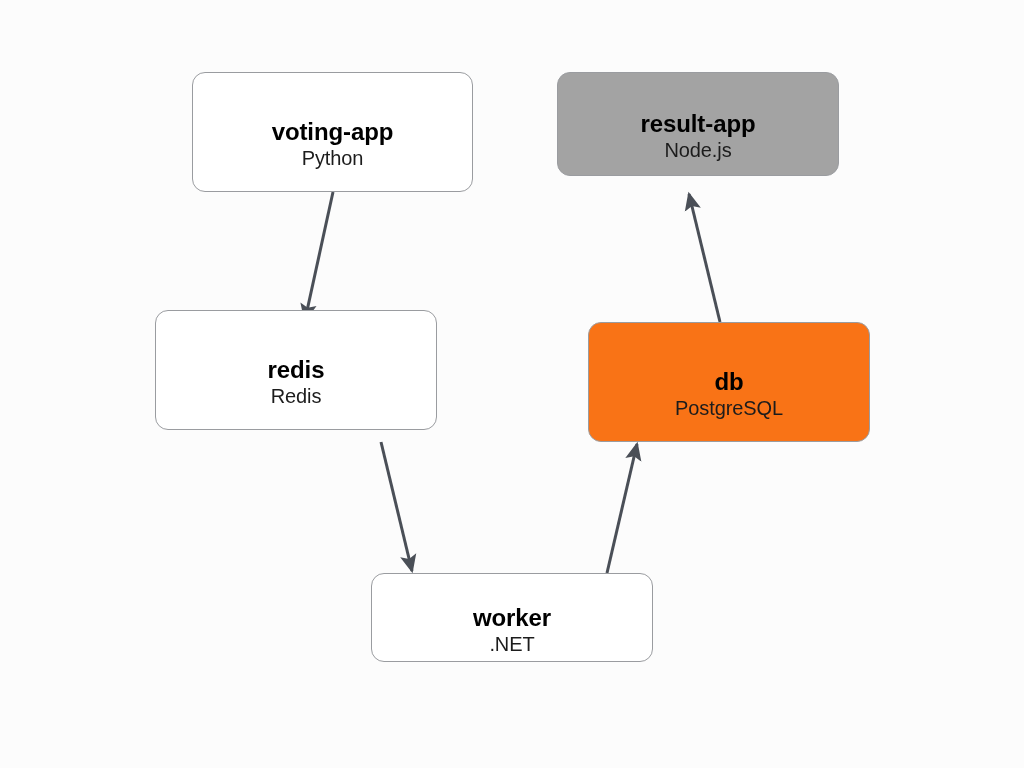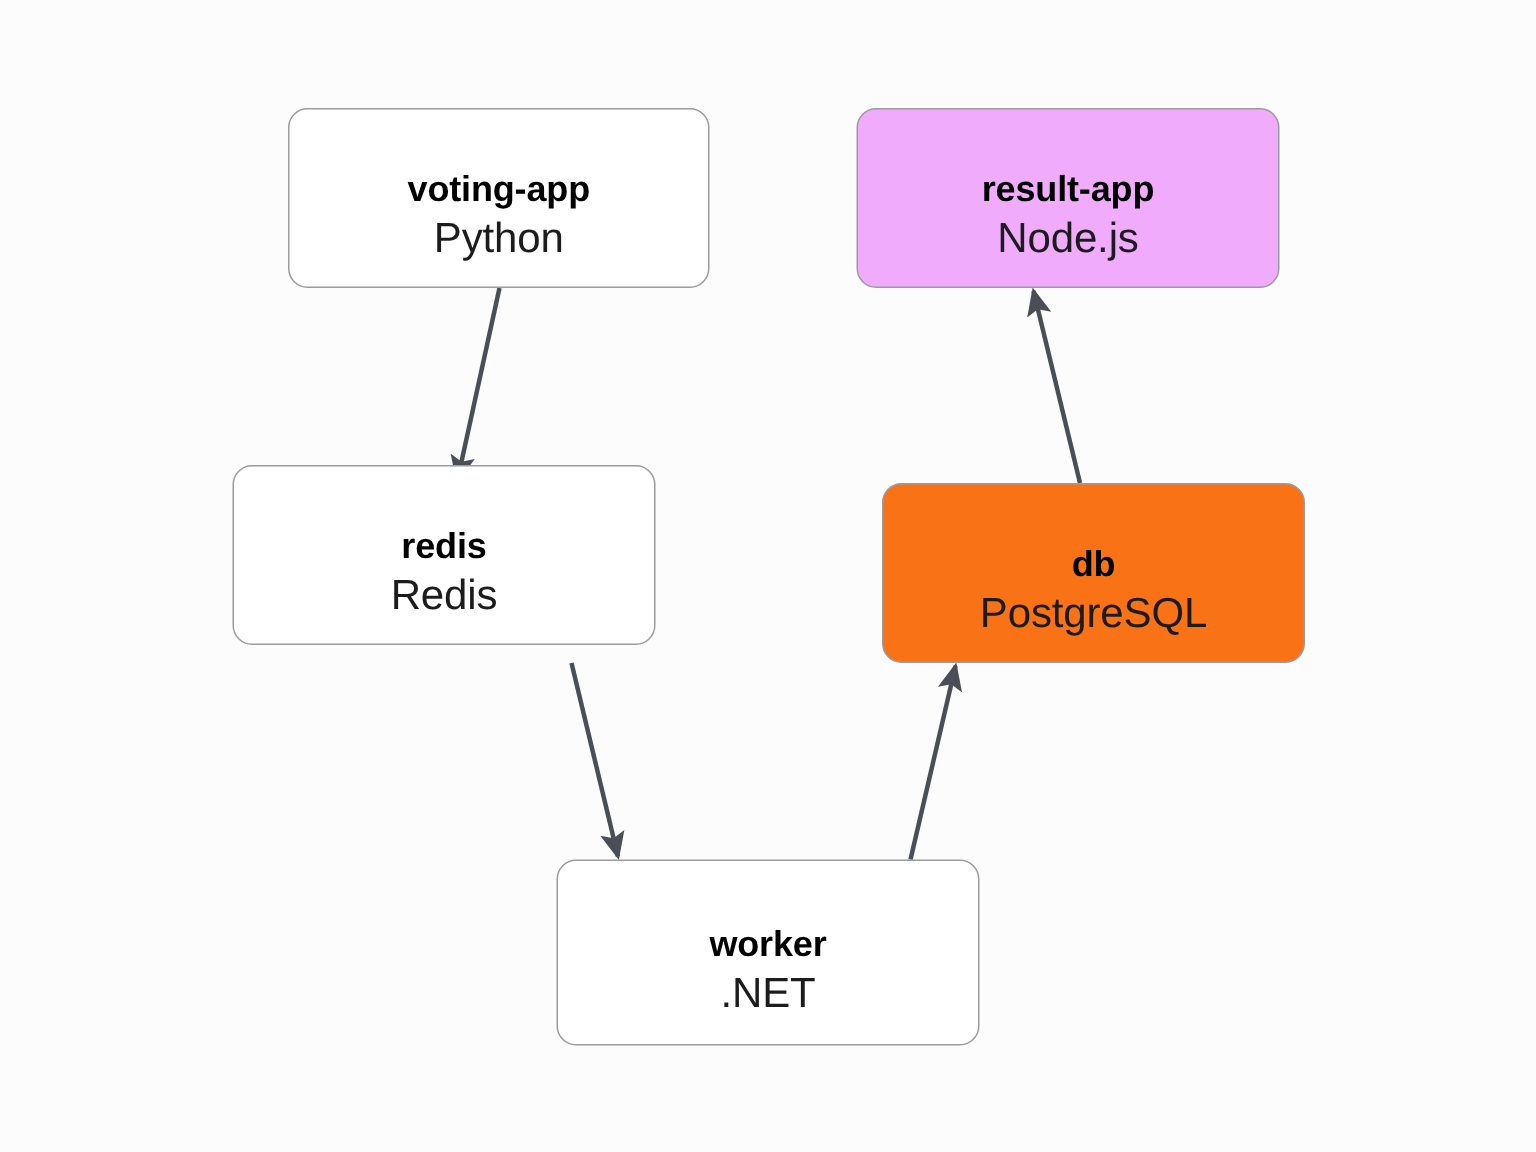--- a/index.html
+++ b/index.html
@@ -41,21 +41,21 @@
   }
   .node-title {
     font-size: 24px;
     font-weight: bold;
     color: #000000;
     line-height: 1.22;
     letter-spacing: -0.1px;
     margin-top: 24px;
   }
   .node-subtitle {
-    font-size: 28px;
+    font-size: 20px;
     font-weight: normal;
     color: #1c1c1c;
     line-height: 1.22;
     letter-spacing: -0.1px;
   }
 </style>
 </head>
 <body style="background: rgb(252, 252, 252);">
 
 <div id="canvas" style="background: rgb(252, 252, 252);">
@@ -72,33 +72,33 @@
         <line x1="607" y1="573" x2="637" y2="444" stroke="#4a4f57" stroke-width="3" stroke-linecap="butt" marker-end="url(#arrowhead)"></line>
         <line x1="720" y1="322" x2="689" y2="194" stroke="#4a4f57" stroke-width="3" stroke-linecap="butt" marker-end="url(#arrowhead)"></line>
       </g>
   </svg>
 
   <div class="node" style="left: 192px; top: 72px; width: 281px; height: 120px; background: rgb(255, 255, 255); border-color: rgb(154, 156, 160);">
     <div class="node-title">voting-app</div>
     <div class="node-subtitle">Python</div>
   </div>
 
-  <div class="node" style="left: 571px; top: 72px; width: 282px; height: 120px; background: #f0abfc; border-color: rgb(154, 156, 160);">
+  <div class="node" style="left: 557px; top: 72px; width: 282px; height: 104px; background: #a3a3a3; border-color: rgb(154, 156, 160);">
     <div class="node-title">result-app</div>
     <div class="node-subtitle">Node.js</div>
   </div>
 
   <div class="node" style="left: 155px; top: 310px; width: 282px; height: 120px; background: rgb(255, 255, 255); border-color: rgb(154, 156, 160);">
     <div class="node-title">redis</div>
     <div class="node-subtitle">Redis</div>
   </div>
 
   <div class="node" style="left: 588px; top: 322px; width: 282px; height: 120px; background: #f97316; border-color: rgb(154, 156, 160);">
     <div class="node-title">db</div>
     <div class="node-subtitle">PostgreSQL</div>
   </div>
 
-  <div class="node" style="left: 371px; top: 573px; width: 282px; height: 124px; background: rgb(255, 255, 255); border-color: rgb(154, 156, 160);">
+  <div class="node" style="left: 371px; top: 573px; width: 282px; height: 89px; background: rgb(255, 255, 255); border-color: rgb(154, 156, 160);">
     <div class="node-title">worker</div>
     <div class="node-subtitle">.NET</div>
   </div>
 
 </div>
 
 </body></html>

